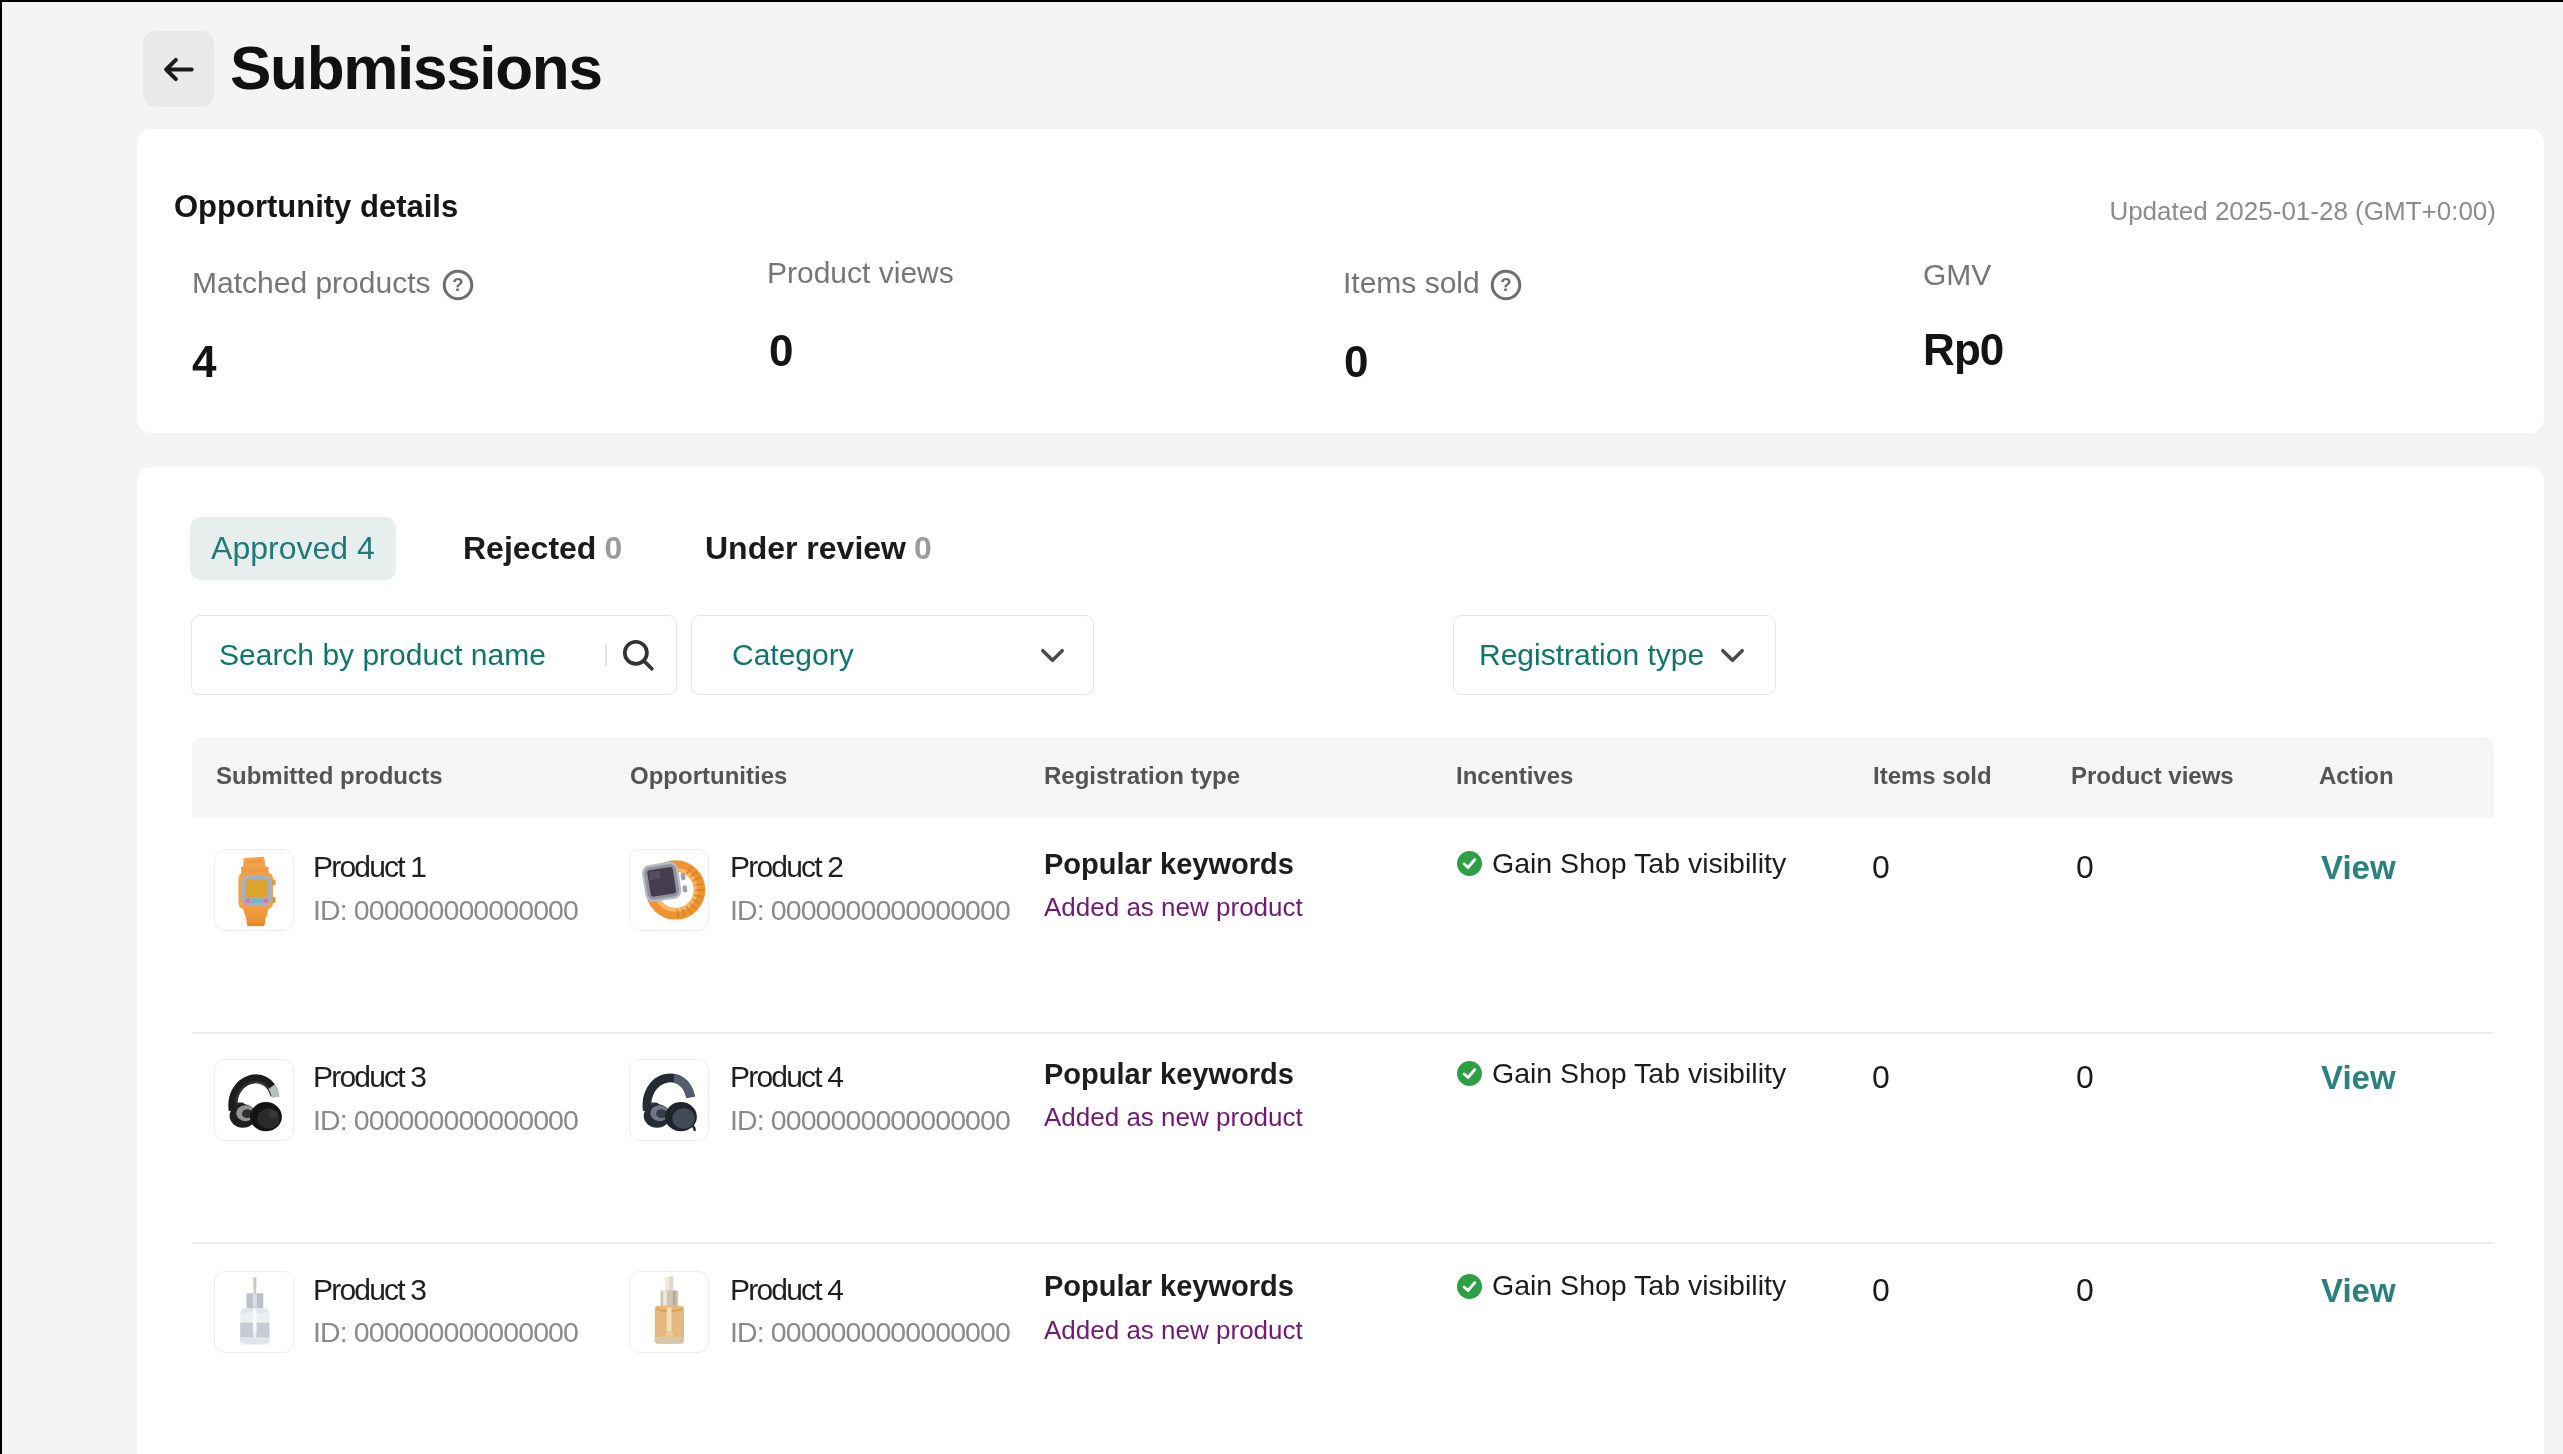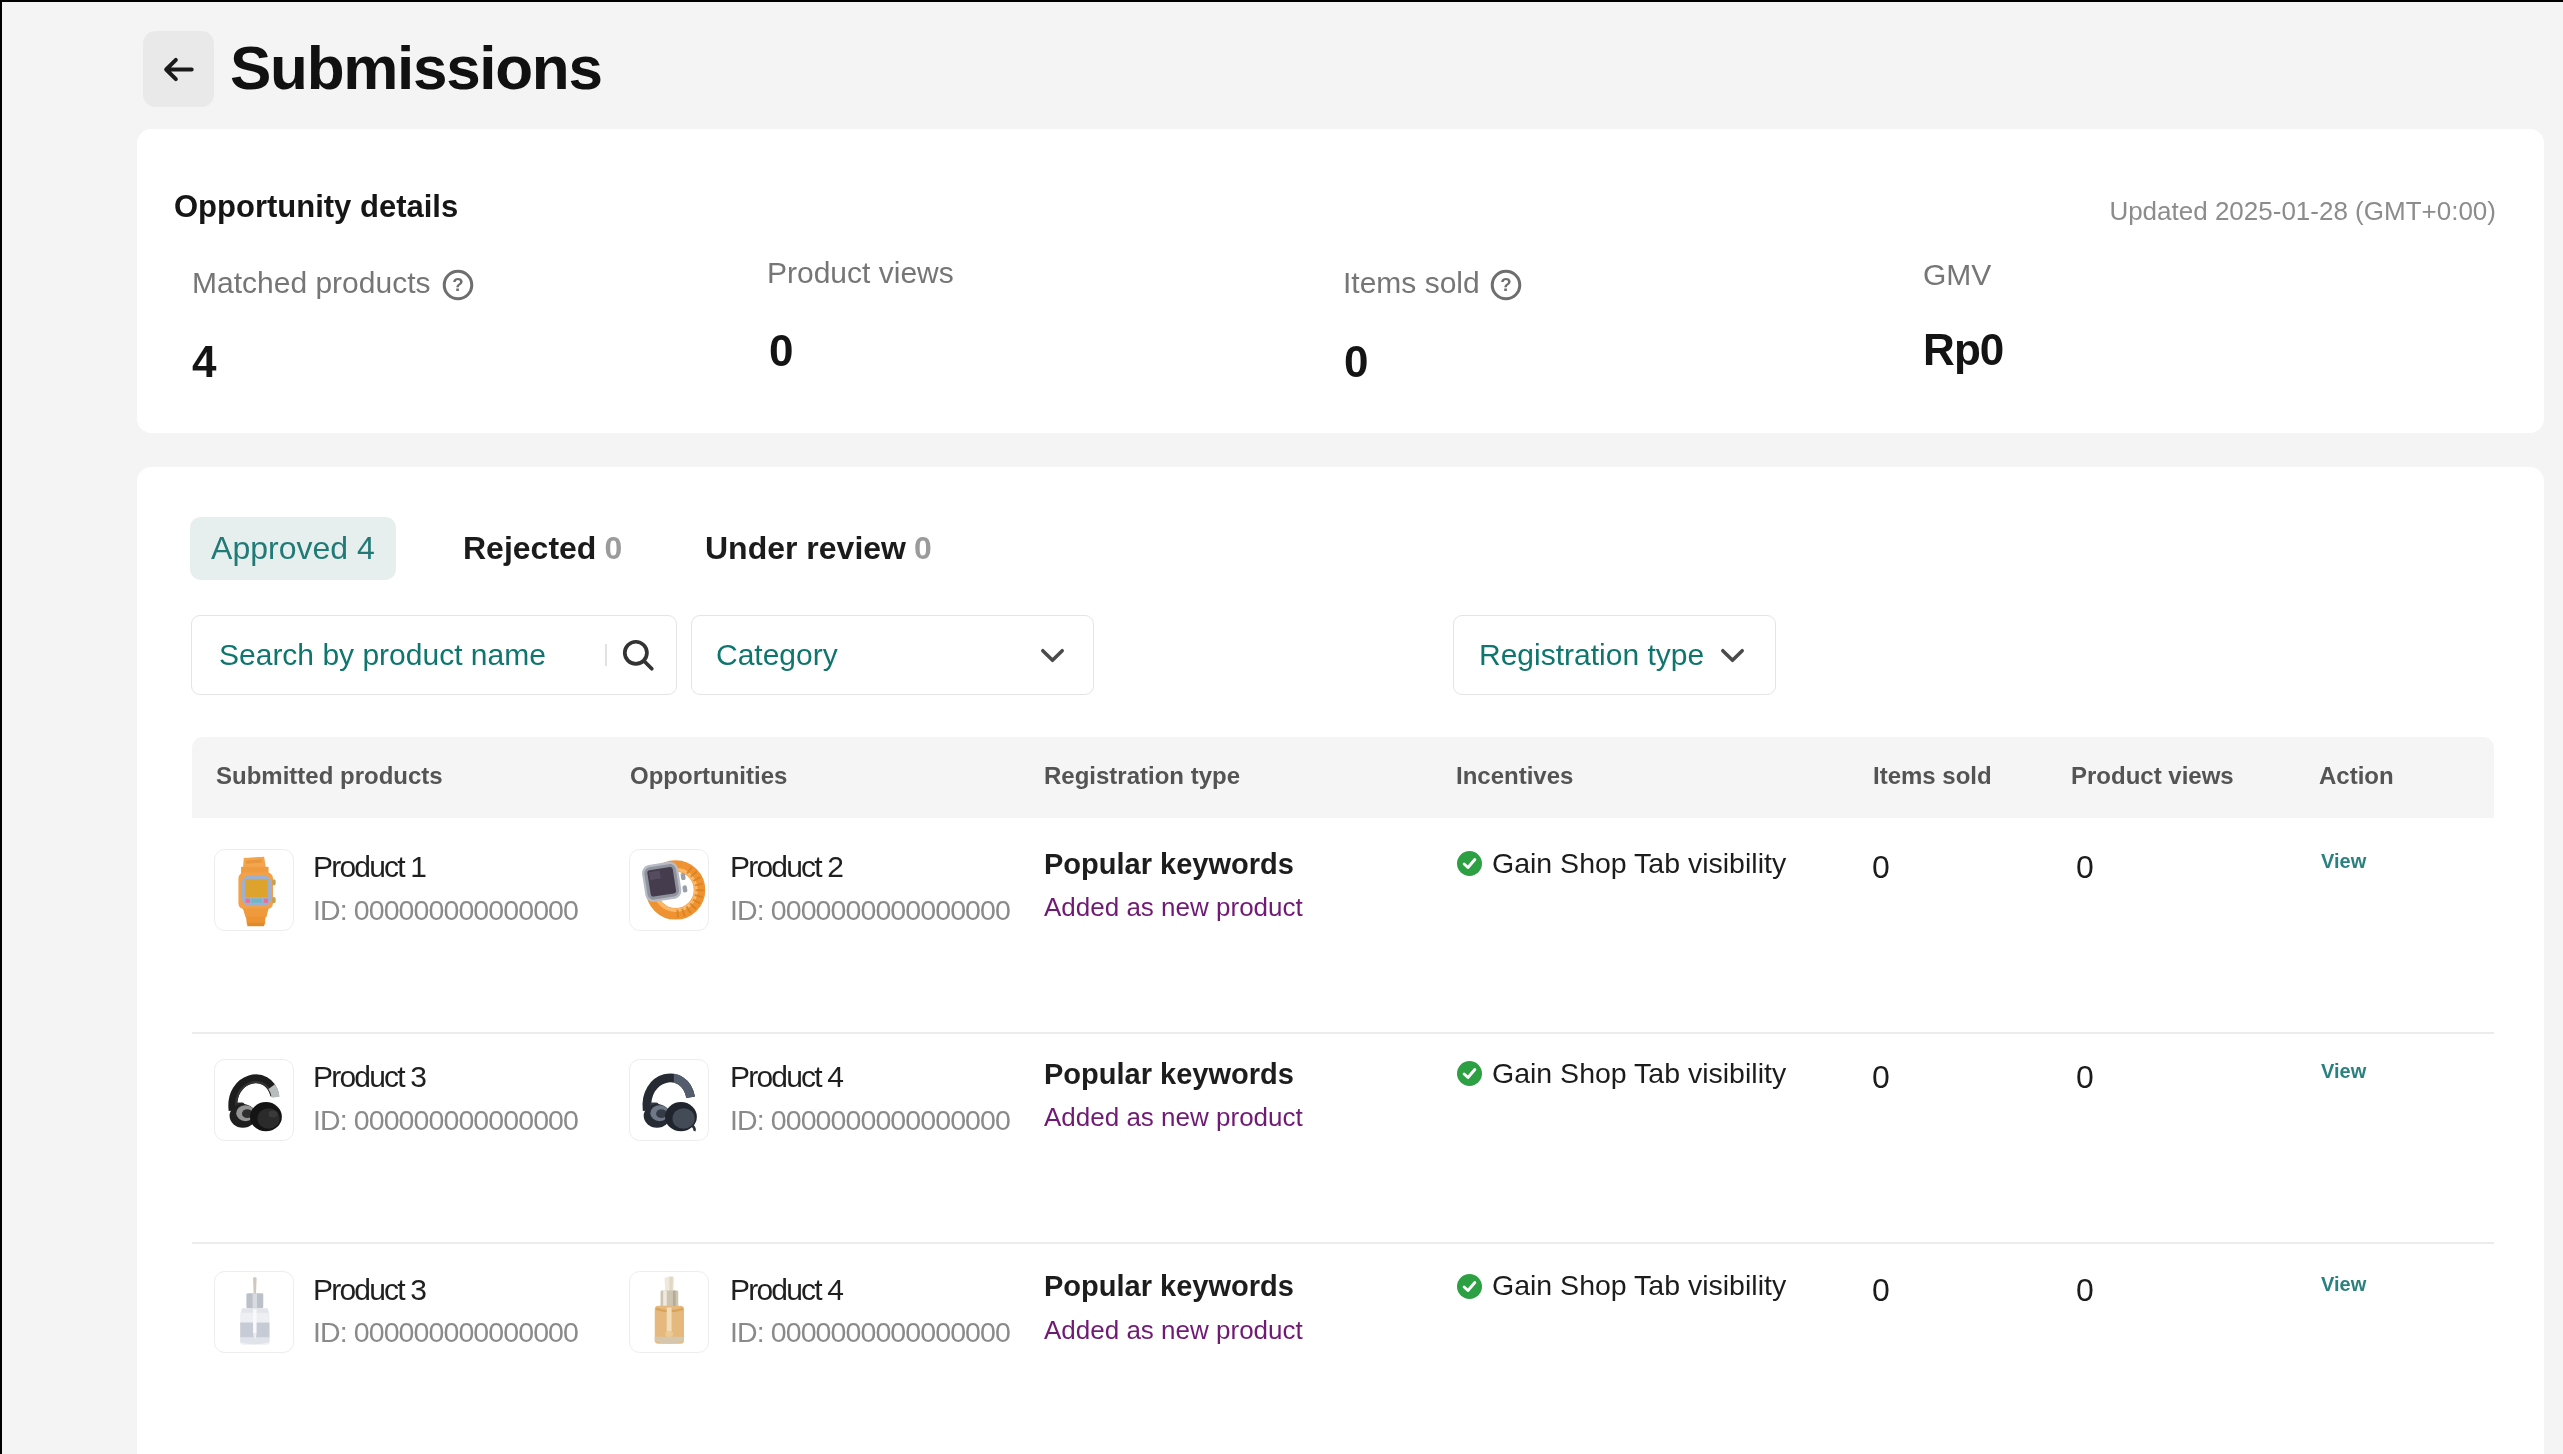--- a/index.html
+++ b/index.html
@@ -26,21 +26,21 @@
 .thead{left:55px;top:270px;width:2302px;height:81px;background:#f5f5f5;border-radius:10.7px 10.7px 0 0}
 .th{font-size:24px;font-weight:700;color:#545454;line-height:1;white-space:nowrap}
 .divider{left:55px;width:2302px;height:1.8px;background:#ececec}
 .pimg{width:80px;height:82px;border:1.8px solid #ededed;border-radius:10.7px;background:#fff;overflow:hidden}
 .ptitle{font-size:30px;font-weight:500;color:#1f1f1f;line-height:1;letter-spacing:-1.8px;white-space:nowrap}
 .pid{font-size:28.5px;color:#8a8a8a;line-height:1;letter-spacing:-0.9px;white-space:nowrap}
 .rtype1{font-size:29px;font-weight:700;color:#1d1d1d;line-height:1;white-space:nowrap}
 .rtype2{font-size:26px;color:#701a75;line-height:1;white-space:nowrap}
 .inctxt{font-size:28.5px;color:#1c1c1c;line-height:1;white-space:nowrap}
 .zero{font-size:32px;color:#1c1c1c;line-height:1}
-.view{font-size:20px;font-weight:700;color:#2a8180;line-height:1}
+.view{font-size:33px;font-weight:700;color:#2a8180;line-height:1}
 </style>
 </head>
 <body>
 <div class="abs edge-top"></div>
 <div class="abs edge-left"></div>
 
 <div class="abs backbtn">
 <svg width="37" height="37" viewBox="0 0 42 42">
       <path d="M36 21 H7 M18 10 L7 21 L18 32" fill="none" stroke="#1a1a1a" stroke-width="4.5" stroke-linecap="round" stroke-linejoin="round"></path>
     </svg>
@@ -79,21 +79,21 @@
 
   <div class="abs fbox" style="left:54px;width:486px;padding-left:27px">Search by product name
     <div class="chev" style="display:flex;align-items:center;gap:11.6px;margin-right:18px">
       <div style="width:2.7px;height:22px;background:#e2e2e2"></div>
       <svg width="39" height="39" viewBox="0 0 44 44">
           <circle cx="19" cy="19" r="12.5" fill="none" stroke="#333" stroke-width="4.2"></circle>
           <path d="M28.5 28.5 L37 37" stroke="#333" stroke-width="4.2" stroke-linecap="round"></path>
         </svg>
     </div>
   </div>
-  <div class="abs fbox" style="left:554px;width:403px;padding-left:24px;padding-right:27.6px">Category
+  <div class="abs fbox" style="left:554px;width:403px;padding-left:40px;padding-right:27.6px">Category
     <svg class="chev" width="25" height="15" viewBox="0 0 28 17">
         <path d="M3 3 L14 14 L25 3" fill="none" stroke="#4a4a4a" stroke-width="4" stroke-linecap="round" stroke-linejoin="round"></path>
       </svg>
   </div>
   <div class="abs fbox" style="left:1316px;width:323px;padding-left:25px;padding-right:30px">Registration type
     <svg class="chev" width="25" height="15" viewBox="0 0 28 17">
         <path d="M3 3 L14 14 L25 3" fill="none" stroke="#4a4a4a" stroke-width="4" stroke-linecap="round" stroke-linejoin="round"></path>
       </svg>
   </div>
 

